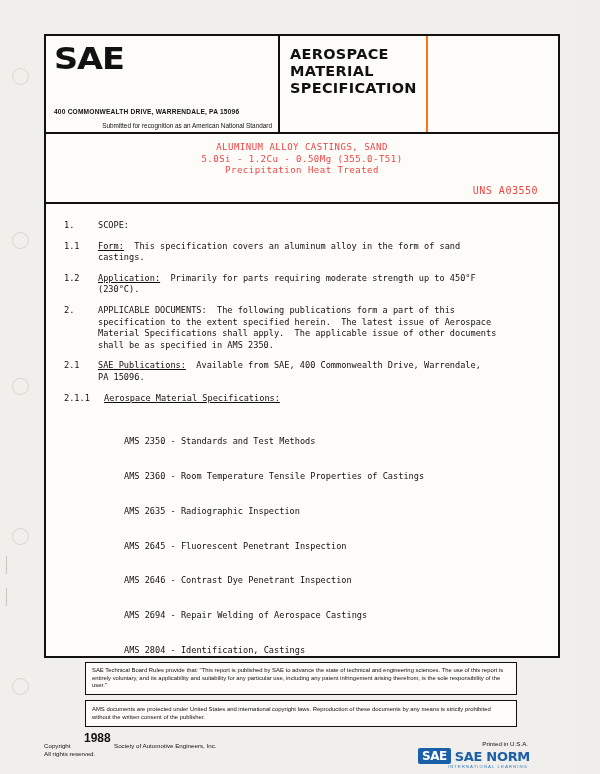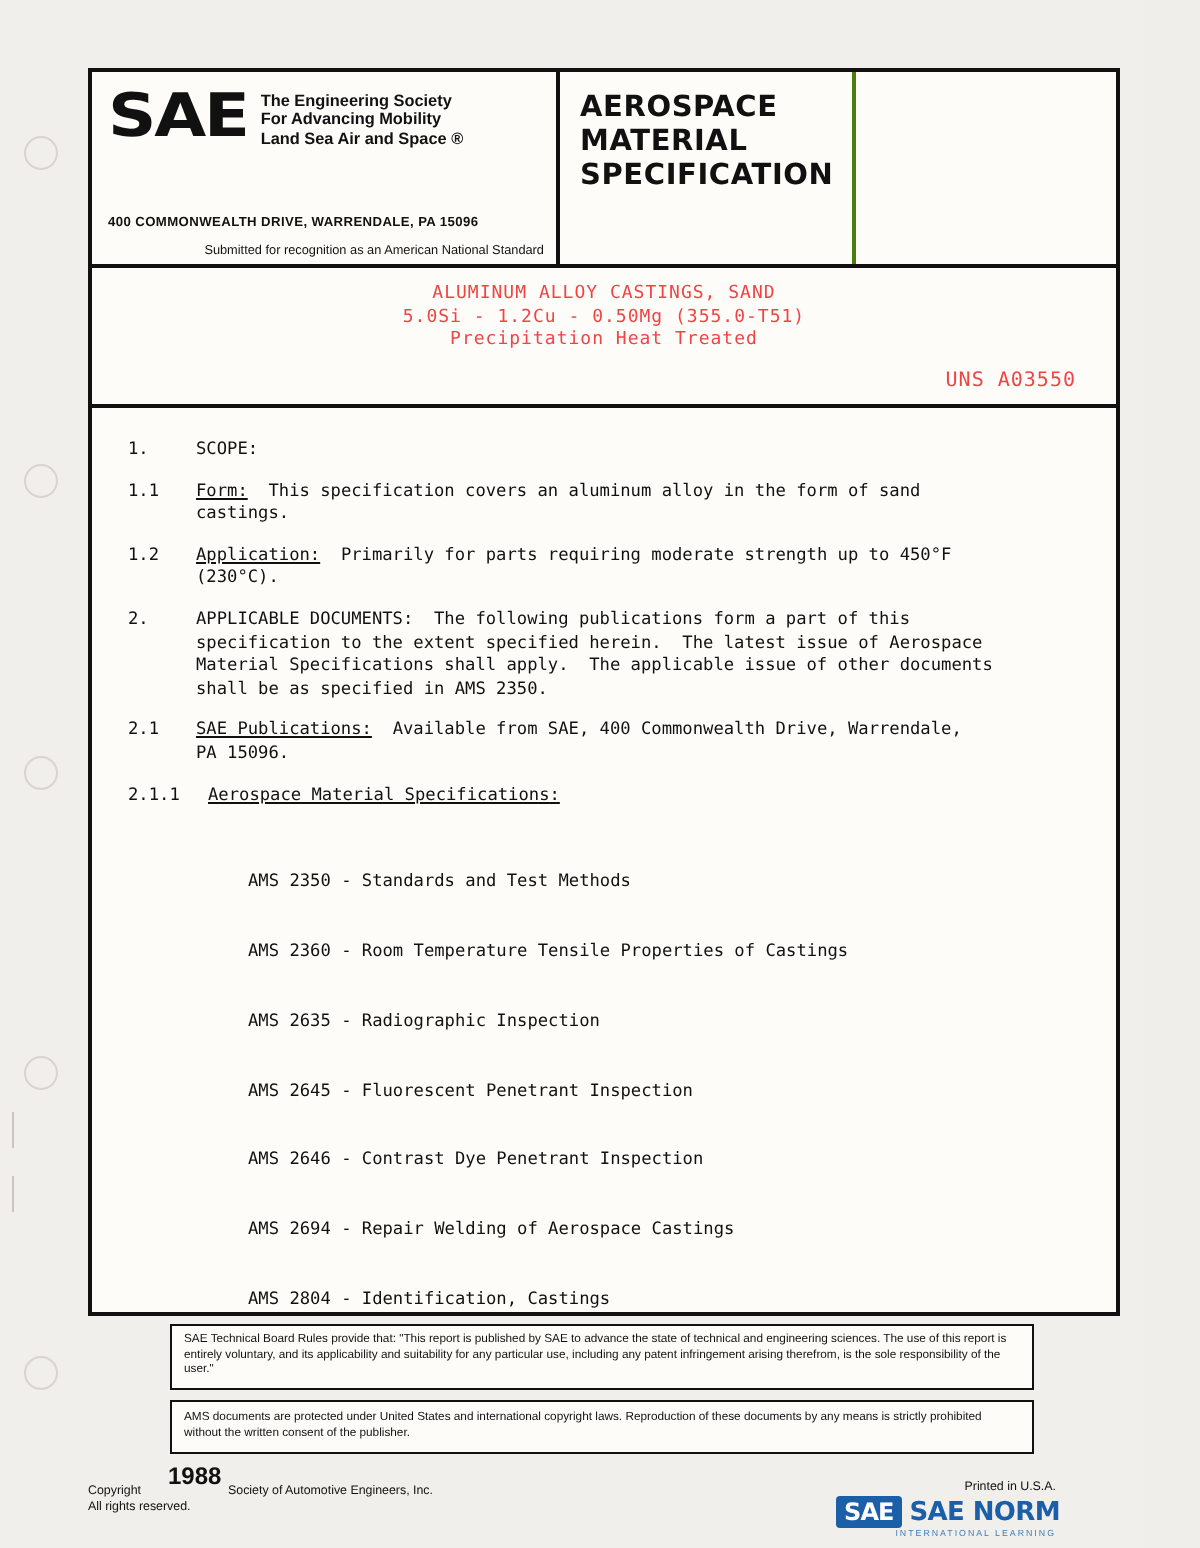--- a/index.html
+++ b/index.html
@@ -86,21 +86,21 @@
     letter-spacing:0.2px;
   }
   .submit{
     position:absolute;
     right:6px;bottom:3px;
     font-size:6.4px;
     color:#111;
   }
   .hdr-mid{
     width:148px;
-    border-right:2px solid #4d7c0f;
+    border-right:2px solid #f97316;
     box-sizing:border-box;
     padding:10px 0 0 10px;
   }
   .hdr-mid div{
     font-family:"DejaVu Sans", sans-serif;
     font-weight:bold;
     font-size:14.5px;
     line-height:17px;
     letter-spacing:0.3px;
     color:#111;
@@ -249,25 +249,20 @@
   <div class="hole h5"></div>
   <div class="tick t1"></div>
   <div class="tick t2"></div>
 
   <div class="frame">
 
     <div class="hdr">
       <div class="hdr-left">
         <div class="logo-row">
           <span class="sae-logo">SAE</span>
-          <span class="tagline">
-            <div>The Engineering Society</div>
-            <div>For Advancing Mobility</div>
-            <div>Land Sea Air and Space ®</div>
-          </span>
         </div>
         <div class="addr">400 COMMONWEALTH DRIVE, WARRENDALE, PA 15096</div>
         <div class="submit">Submitted for recognition as an American National Standard</div>
       </div>
       <div class="hdr-mid">
         <div>AEROSPACE</div>
         <div>MATERIAL</div>
         <div>SPECIFICATION</div>
       </div>
     </div>

